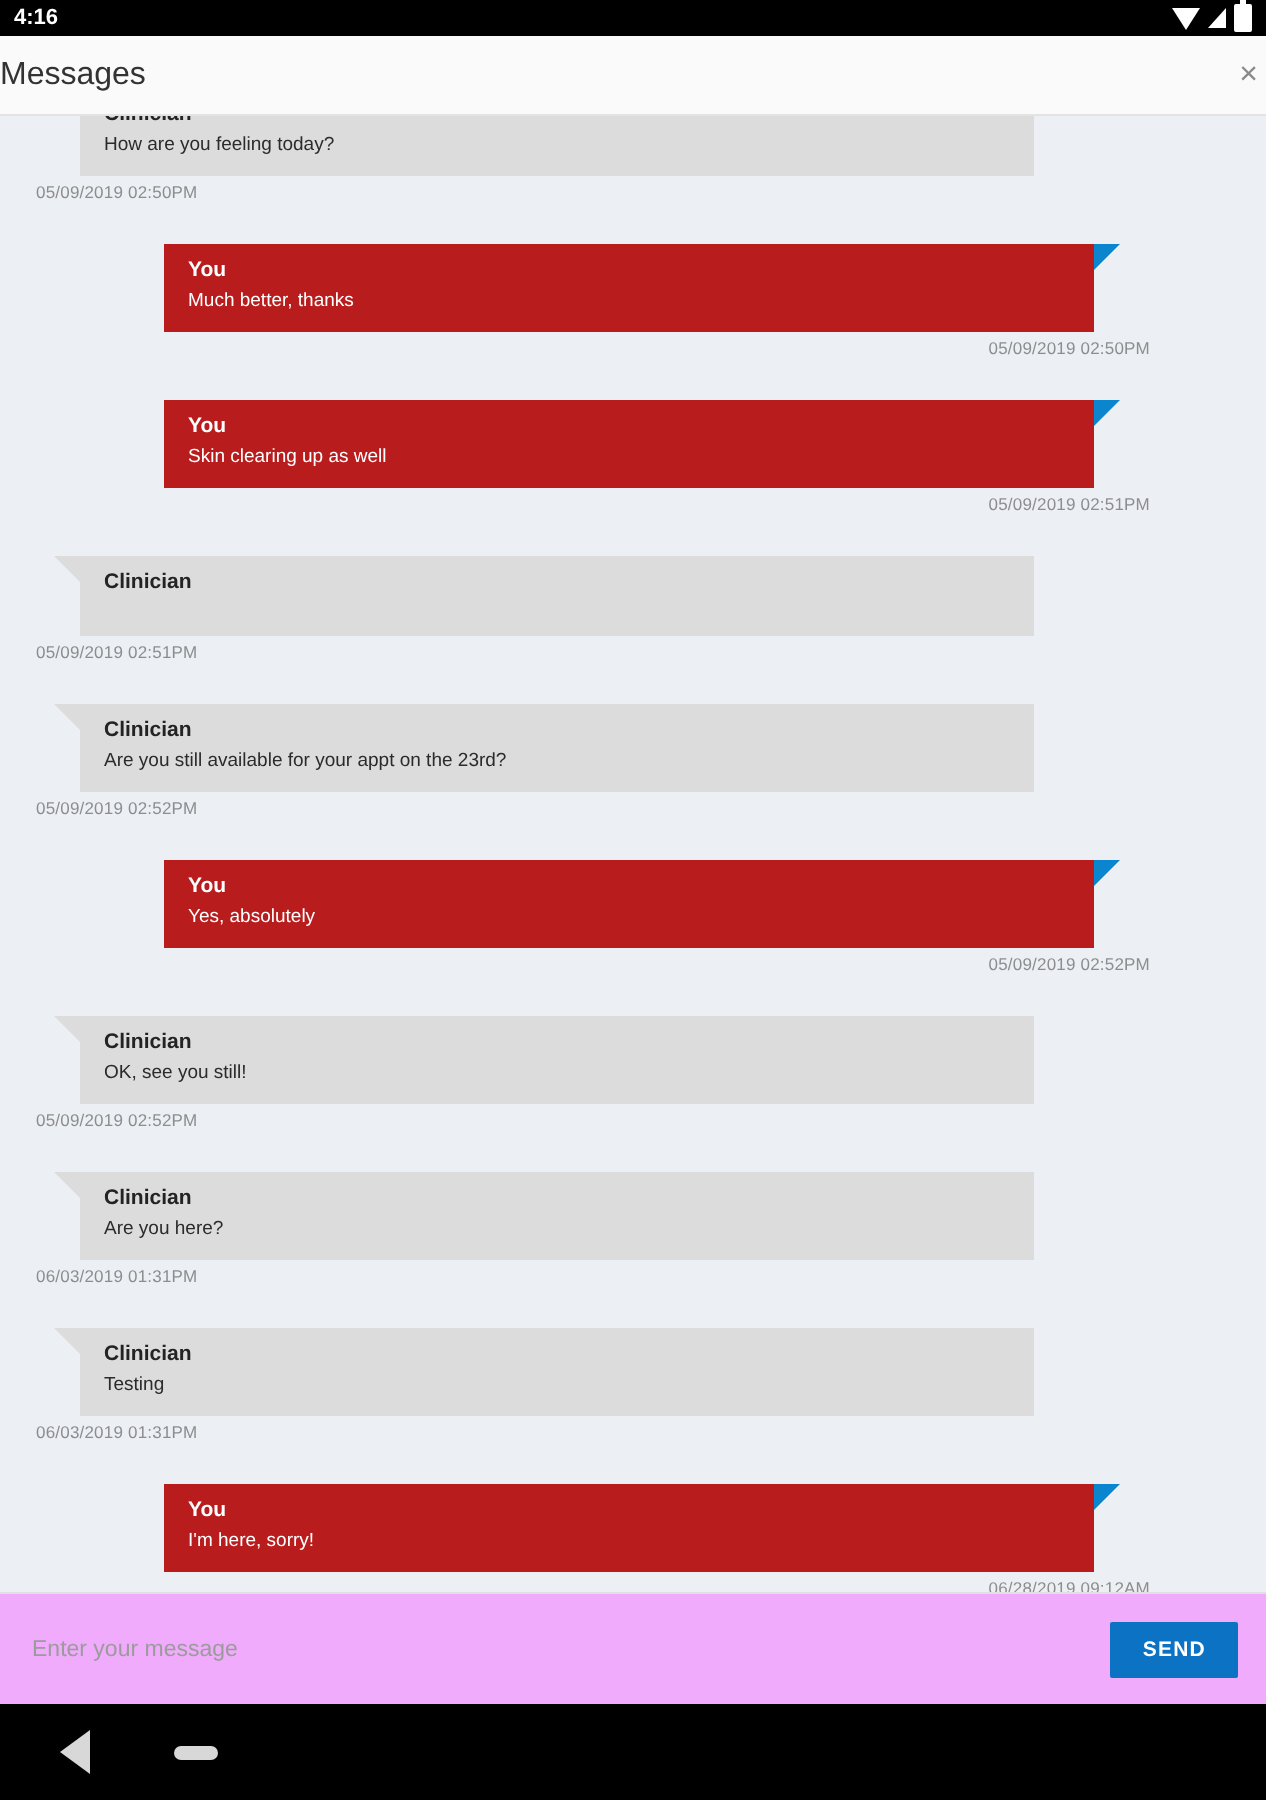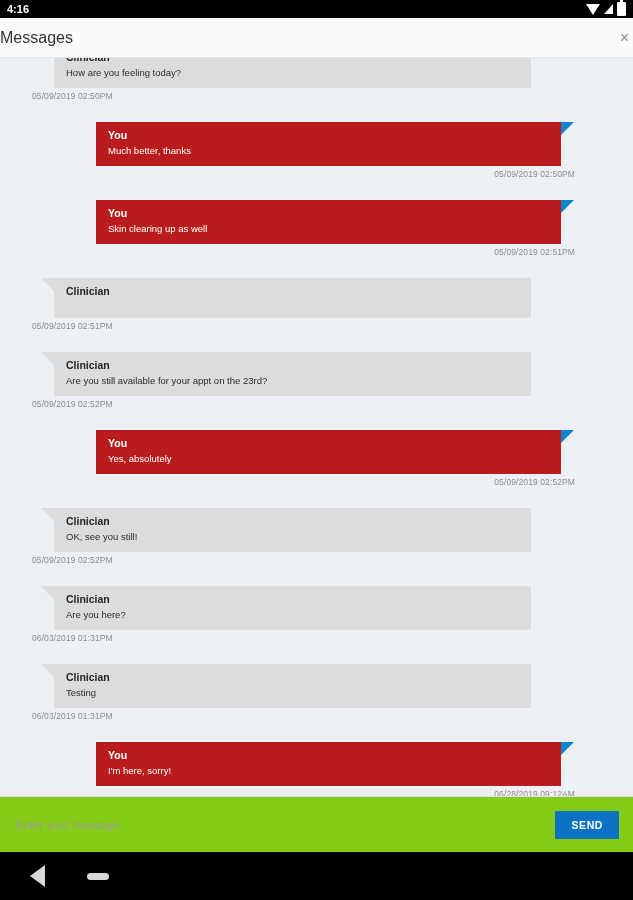--- a/index.html
+++ b/index.html
@@ -100,21 +100,21 @@
   
   .thread {
     flex: 1 1 auto;
     background: #eceff4;
     overflow: hidden;
     position: relative;
     padding: 0 0 2px 0;
   }
   .thread-inner {
     position: absolute;
-    left: 14px;
+    left: 0;
     right: 0;
     top: -14px;
     padding: 0 0 4px 0;
   }
 
   .msg-group {
     padding: 0 16px;
     margin-bottom: 3px;
   }
   .msg-group.out { }
@@ -180,21 +180,21 @@
   }
   .msg-group.in .stamp  { text-align: left;  padding-left: 2px; }
   .msg-group.out .stamp { text-align: right; padding-right: 42px; }
 
   .spacer { height: 18px; }
 
   
   .composer {
     flex: 0 0 auto;
     height: 56px;
-    background: #84cc16;
+    background: #f0abfc;
     border-top: 1px solid #e0e0e0;
     display: flex;
     align-items: center;
     padding: 0 14px;
     box-sizing: border-box;
   }
   .composer input {
     flex: 1 1 auto;
     border: none;
     outline: none;

